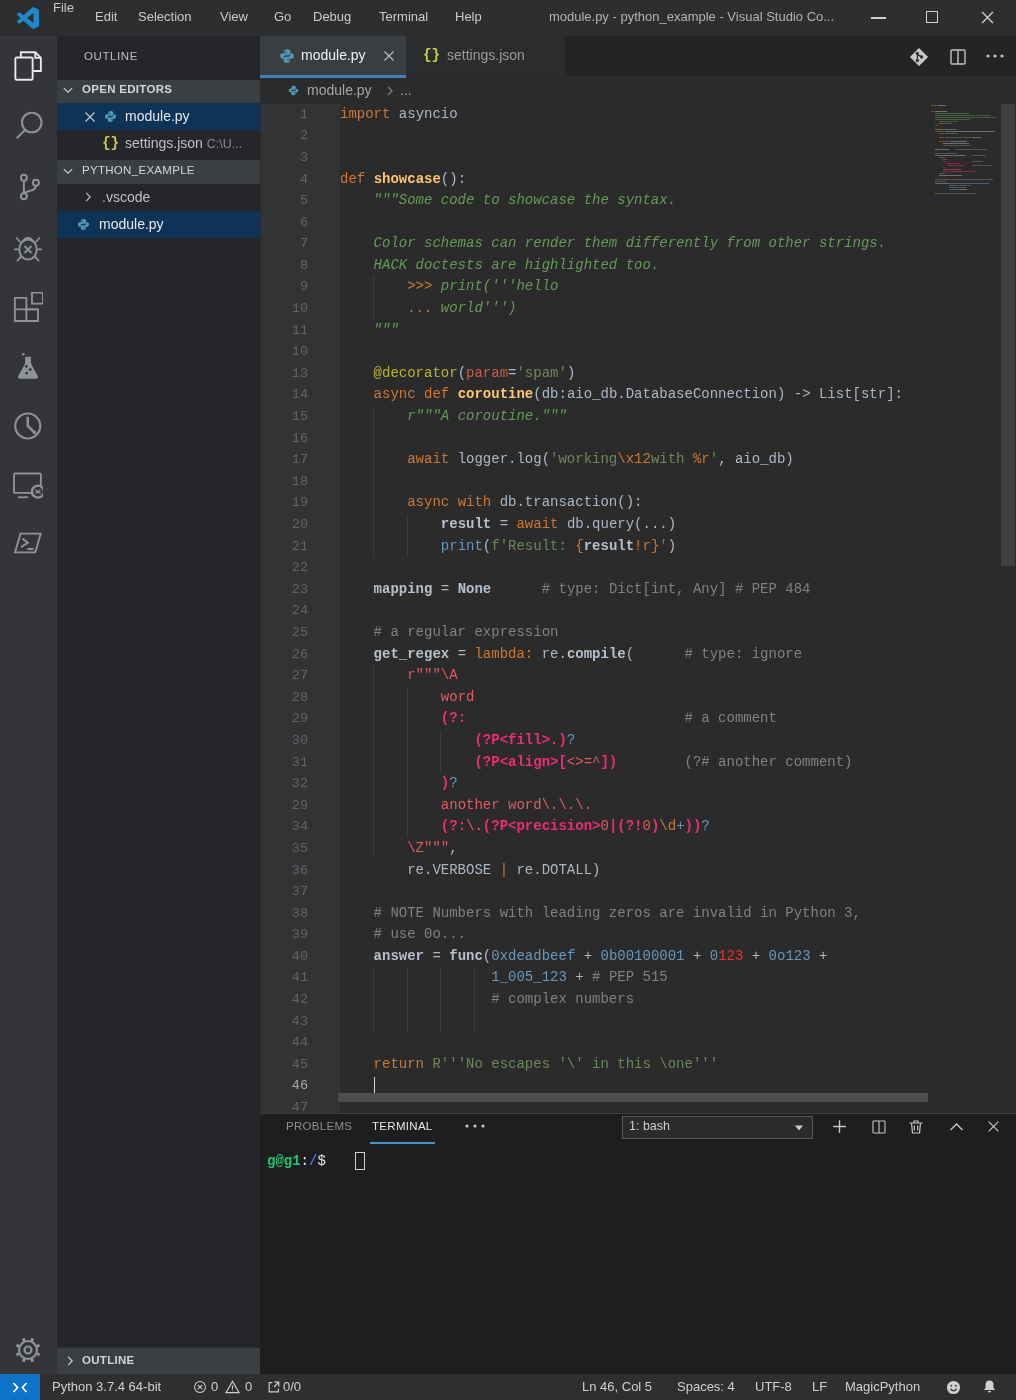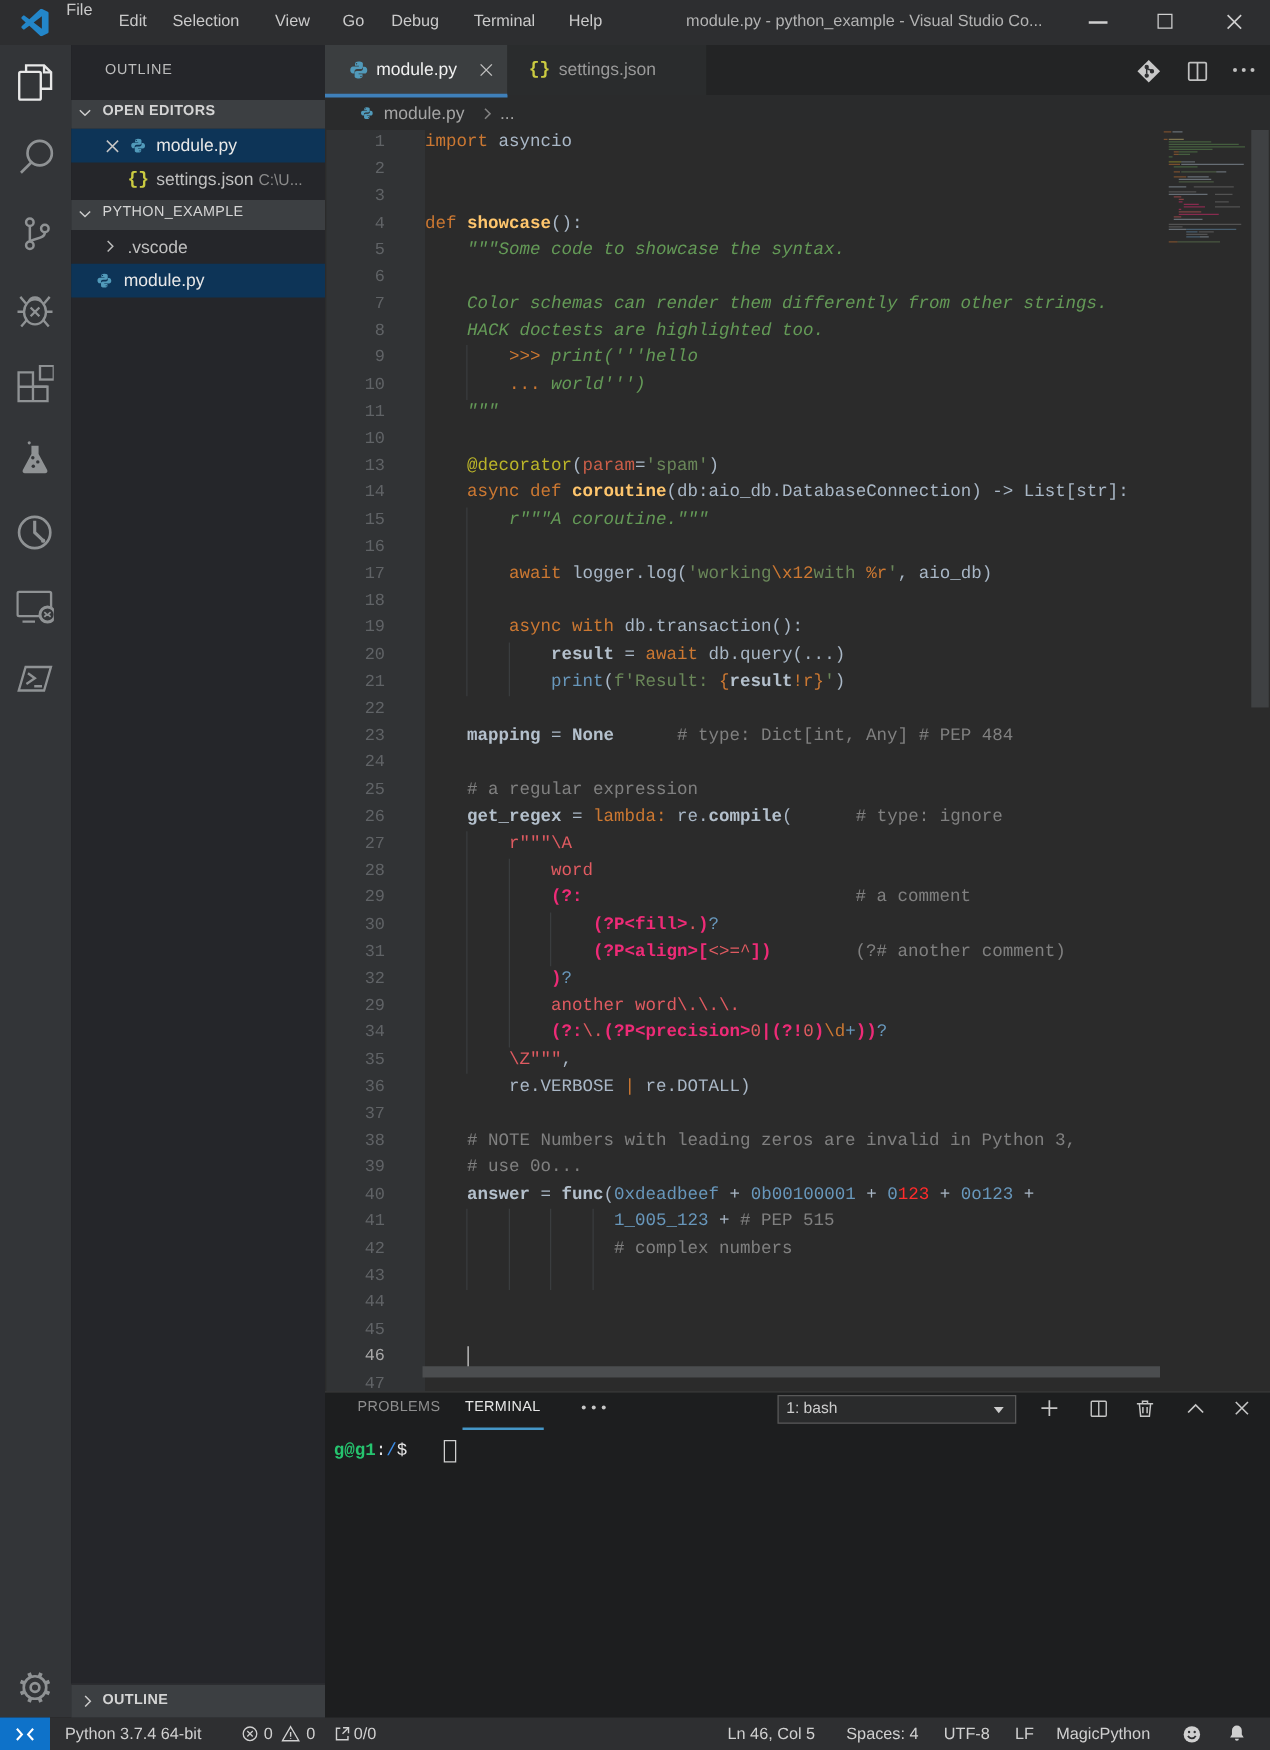--- a/index.html
+++ b/index.html
@@ -305,20 +305,21 @@
 <div class="cl" style="top:924.2px">    <i class="c"># use 0o...</i></div>
 <div class="num" style="top:945.8px">40</div>
 <div class="cl" style="top:945.8px">    <i class="b">answer</i> = <i class="b">func</i>(<i class="n">0xdeadbeef</i> + <i class="n">0b00100001</i> + <i class="n">0</i><i class="inv">123</i> + <i class="n">0o123</i> +</div>
 <div class="num" style="top:967.4px">41</div>
 <div class="cl" style="top:967.4px">                  <i class="n">1_005_123</i> + <i class="c"># PEP 515</i></div>
 <div class="num" style="top:989.0px">42</div>
 <div class="cl" style="top:989.0px">                  <i class="c"># complex numbers</i></div>
 <div class="num" style="top:1010.6px">43</div>
 <div class="num" style="top:1032.2px">44</div>
 <div class="num" style="top:1053.8px">45</div>
+<div class="cl" style="top:1053.8px">    <i class="k">return</i> <i class="s">R'''No escapes '\' in this \one'''</i></div>
 <div class="num act" style="top:1075.4px">46</div>
 <div style="position:absolute;left:373.6px;top:1077.4px;width:1.5px;height:18px;background:#d4d4d4"></div>
 <div style="position:absolute;left:931.0px;top:104.5px;width:6.0px;height:1.05px;background:#cc7832;opacity:.48"></div>
 <div style="position:absolute;left:938.0px;top:104.5px;width:8.0px;height:1.05px;background:#a9b7c6;opacity:.48"></div>
 <div style="position:absolute;left:931.0px;top:110.5px;width:3.0px;height:1.05px;background:#cc7832;opacity:.48"></div>
 <div style="position:absolute;left:935.0px;top:110.5px;width:12.0px;height:1.05px;background:#d8c47a;opacity:.48"></div>
 <div style="position:absolute;left:935.0px;top:112.5px;width:34.0px;height:1.05px;background:#629755;opacity:.48"></div>
 <div style="position:absolute;left:935.0px;top:114.5px;width:56.0px;height:1.05px;background:#629755;opacity:.48"></div>
 <div style="position:absolute;left:935.0px;top:116.5px;width:61.0px;height:1.05px;background:#629755;opacity:.48"></div>
 <div style="position:absolute;left:935.0px;top:118.5px;width:35.0px;height:1.05px;background:#629755;opacity:.48"></div>

